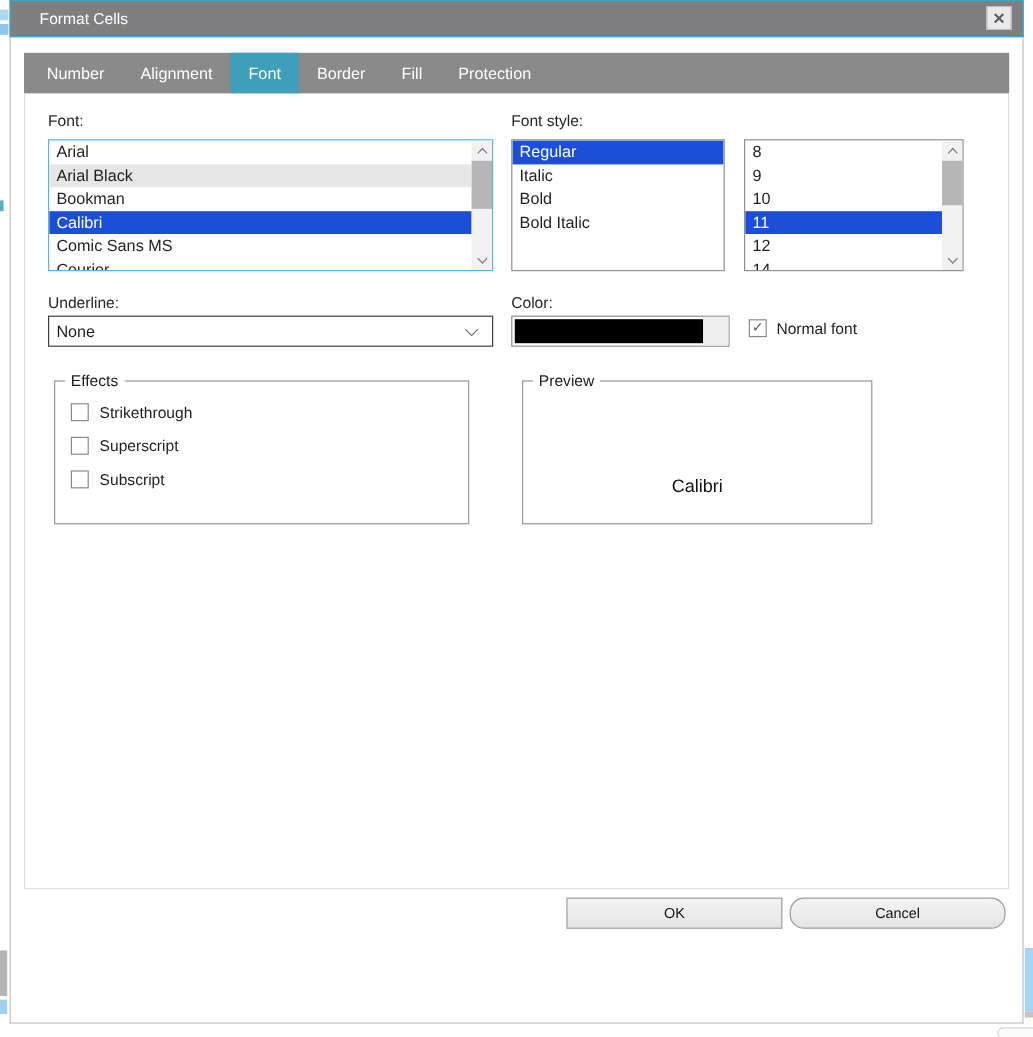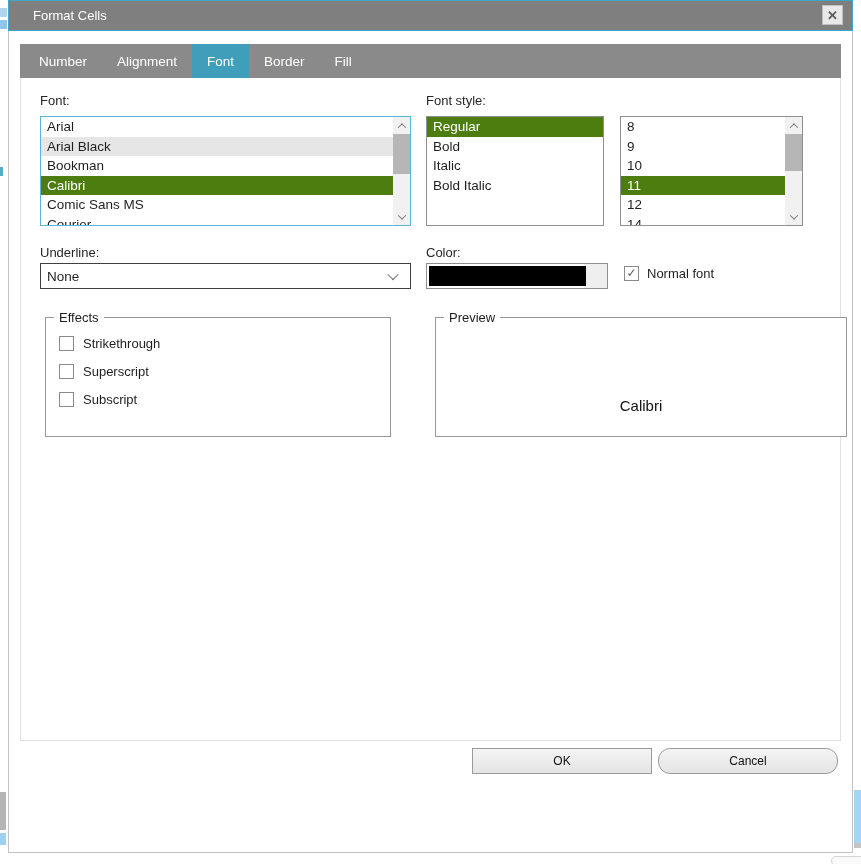--- a/index.html
+++ b/index.html
@@ -60,21 +60,21 @@
   .lbl-under { left:19px;  top:167px; }
   .lbl-color { left:405px; top:167px; }
 
   .listbox { position:absolute; top:38px; height:110px; background:#fff; overflow:hidden; }
   .lb-font  { left:19px;  width:371px; border:1px solid #58b5dd; }
   .lb-style { left:405px; width:178px; border:1px solid #8f8f8f; }
   .lb-size  { left:599px; width:183px; border:1px solid #8f8f8f; }
   .rows { position:absolute; left:0; top:0; right:0; }
   .has-sbar .rows { right:17px; }
   .lrow { height:19.5px; line-height:19.5px; padding-left:6px; font-size:13.5px; color:#1f1f1f; cursor:default; }
-  .lrow.selected { background:#4d7c0f; color:#fff; }
+  .lrow.selected { background:#1d4ed8; color:#fff; }
   .lrow.highlight { background:#e6e6e6; }
 
   
   .sbar { position:absolute; right:0; top:0; bottom:0; width:17px; background:#f1f1f1; }
   .sarrow { position:absolute; left:0; width:17px; height:17px; display:flex; align-items:center; justify-content:center; }
   .sarrow.up { top:0; } .sarrow.down { bottom:0; }
   .chev { width:6px; height:6px; border-left:1px solid #7a7a7a; border-top:1px solid #7a7a7a; }
   .chev.dir-up { transform:rotate(45deg) translate(1px,1px); }
   .chev.dir-down { transform:rotate(225deg) translate(1px,1px); }
   .sthumb { position:absolute; left:0; top:17px; width:17px; background:#b6b6b6; }
@@ -102,21 +102,21 @@
   .cb {
     width:15px; height:15px; border:1px solid #8a8a8a; background:#fff;
     font-size:12px; line-height:12px; text-align:center; color:#5f5f5f; flex:0 0 auto;
   }
   .cb.checked::after { content:"✓"; }
 
   
   fieldset { position:absolute; border:1px solid #979797; background:#fff; }
   legend { font-size:13px; color:#1c1c1c; margin-left:8px; padding:0 5px; }
   .fs-effects { left:24px;  top:232px; width:346px; height:127px; }
-  .fs-preview { left:414px; top:232px; width:412px; height:127px; }
+  .fs-preview { left:414px; top:232px; width:292px; height:127px; }
   .fx { position:static; display:flex; align-items:center; gap:9px; margin:13px 0 0 13px; font-size:13px; }
   .fx:first-of-type { margin-top:11px; }
   .preview-text { position:absolute; left:0; right:0; bottom:22px; text-align:center; font-size:15px; color:#111; }
 
   
   .btn {
     position:absolute; top:748px; width:180px; height:26px;
     border:1px solid #9a9a9a; background:linear-gradient(#f4f4f4,#e4e4e4);
     font-size:12px; color:#111; text-align:center; line-height:24px; cursor:default;
   }
@@ -144,20 +144,21 @@
     <div class="closebtn">
       <span>✕</span>
     </div>
 
     <div class="tabstrip">
       <div class="tab">Number</div>
       <div class="tab">Alignment</div>
       <div class="tab active">Font</div>
       <div class="tab">Border</div>
       <div class="tab">Fill</div>
+      <div class="tab">Protection</div>
     </div>
 
     <div class="panel">
 
       <div class="lbl lbl-font">Font:</div>
       <div class="lbl lbl-style">Font style:</div>
       <div class="lbl lbl-size">Size:</div>
 
       <div class="listbox lb-font has-sbar">
         <div class="rows">
@@ -175,22 +176,22 @@
           <div class="sthumb thumb-font"></div>
           <div class="sarrow down">
               <div class="chev dir-down"></div>
             </div>
         </div>
       </div>
 
       <div class="listbox lb-style">
         <div class="rows">
           <div class="lrow selected">Regular</div>
+          <div class="lrow">Italic</div>
           <div class="lrow">Bold</div>
-          <div class="lrow">Italic</div>
           <div class="lrow">Bold Italic</div>
         </div>
       </div>
 
       <div class="listbox lb-size has-sbar">
         <div class="rows">
           <div class="lrow">8</div>
           <div class="lrow">9</div>
           <div class="lrow">10</div>
           <div class="lrow selected">11</div>

